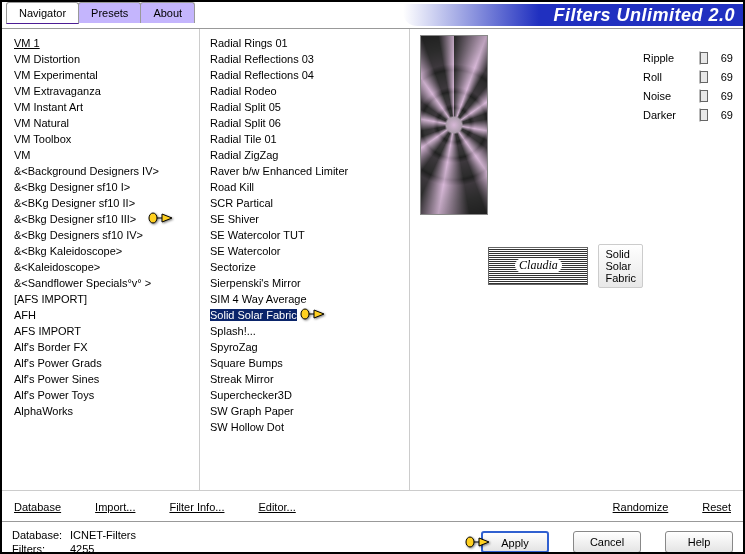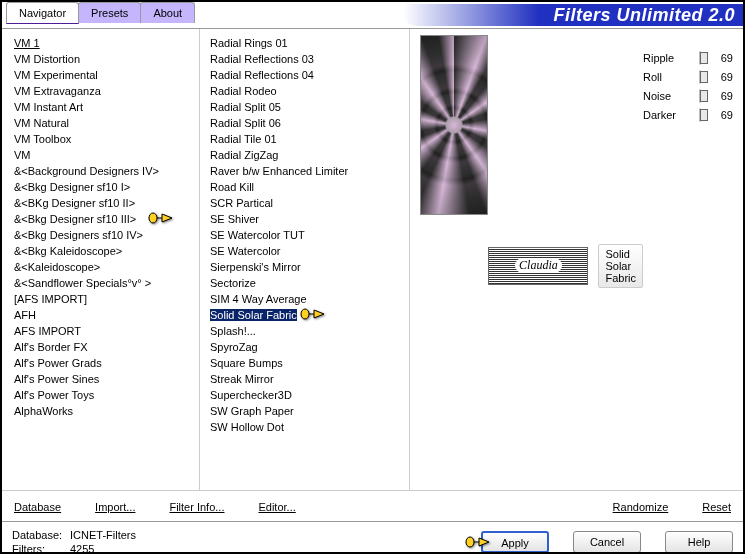--- a/index.html
+++ b/index.html
@@ -105,22 +105,22 @@
         <div class="li" style="position: relative;"><span>Radial Split 05</span></div>
         <div class="li" style="position: relative;"><span>Radial Split 06</span></div>
         <div class="li" style="position: relative;"><span>Radial Tile 01</span></div>
         <div class="li" style="position: relative;"><span>Radial ZigZag</span></div>
         <div class="li" style="position: relative;"><span>Raver b/w Enhanced Limiter</span></div>
         <div class="li" style="position: relative;"><span>Road Kill</span></div>
         <div class="li" style="position: relative;"><span>SCR  Partical</span></div>
         <div class="li" style="position: relative;"><span>SE Shiver</span></div>
         <div class="li" style="position: relative;"><span>SE Watercolor TUT</span></div>
         <div class="li" style="position: relative;"><span>SE Watercolor</span></div>
+        <div class="li" style="position: relative;"><span>Sectorize</span></div>
         <div class="li" style="position: relative;"><span>Sierpenski's Mirror</span></div>
-        <div class="li" style="position: relative;"><span>Sectorize</span></div>
         <div class="li" style="position: relative;"><span>SIM 4 Way Average</span></div>
         <div class="li" style="position: relative;"><span style="background: rgb(10, 36, 106); color: rgb(255, 255, 255);">Solid Solar Fabric</span><div class="pointer" style="left: 94px; top: -3px;"><svg width="26" height="20" viewBox="0 0 26 20">
               <path d="M2 10 L14 10 L14 6 L24 10 L14 14 L14 10" fill="#ffd020" stroke="#000" stroke-width="1"></path>
               <ellipse cx="5" cy="10" rx="4" ry="5" fill="#ffd020" stroke="#000"></ellipse>
             </svg></div></div>
         <div class="li" style="position: relative;"><span>Splash!...</span></div>
         <div class="li" style="position: relative;"><span>SpyroZag</span></div>
         <div class="li" style="position: relative;"><span>Square Bumps</span></div>
         <div class="li" style="position: relative;"><span>Streak Mirror</span></div>
         <div class="li" style="position: relative;"><span>Superchecker3D</span></div>

